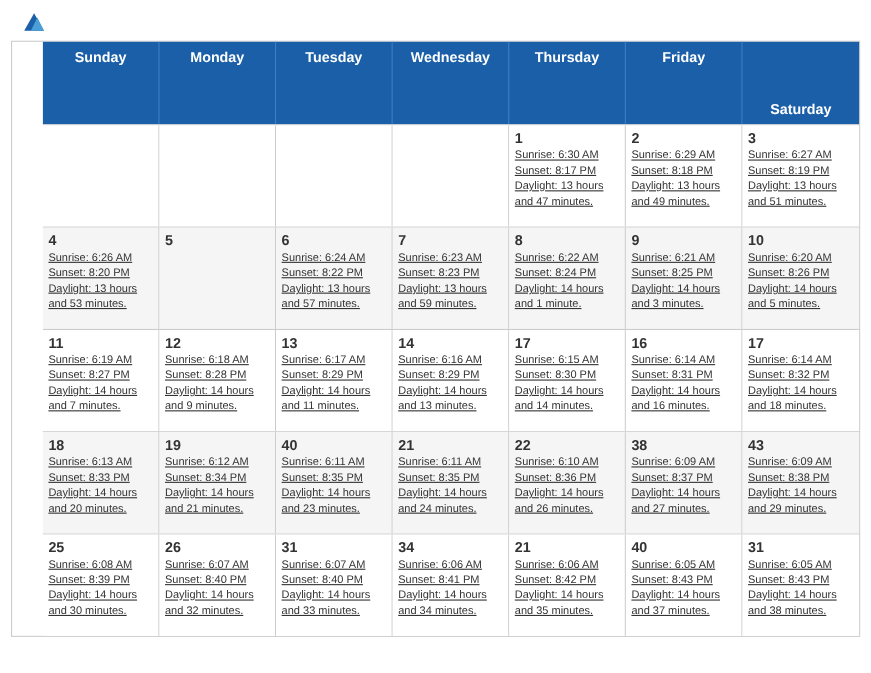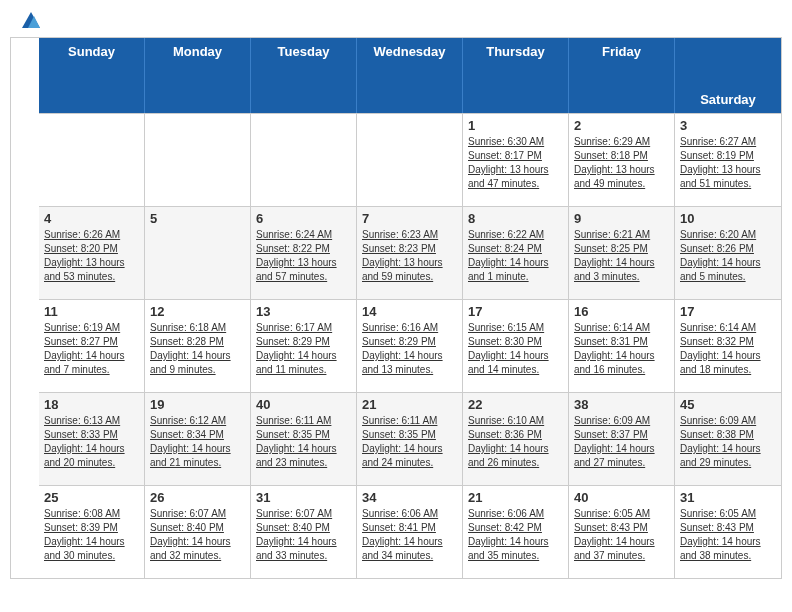--- a/index.html
+++ b/index.html
@@ -163,21 +163,21 @@
           </div>
           <div class="cal-cell even-week">
             <div class="day-num">22</div>
             <div class="day-info">Sunrise: 6:10 AM<br>Sunset: 8:36 PM<br>Daylight: 14 hours and 26 minutes.</div>
           </div>
           <div class="cal-cell even-week">
             <div class="day-num">38</div>
             <div class="day-info">Sunrise: 6:09 AM<br>Sunset: 8:37 PM<br>Daylight: 14 hours and 27 minutes.</div>
           </div>
           <div class="cal-cell even-week">
-            <div class="day-num">45</div>
+            <div class="day-num">43</div>
             <div class="day-info">Sunrise: 6:09 AM<br>Sunset: 8:38 PM<br>Daylight: 14 hours and 29 minutes.</div>
           </div>
         </div>
         <div class="cal-week">
           <div class="cal-cell odd-week">
             <div class="day-num">25</div>
             <div class="day-info">Sunrise: 6:08 AM<br>Sunset: 8:39 PM<br>Daylight: 14 hours and 30 minutes.</div>
           </div>
           <div class="cal-cell odd-week">
             <div class="day-num">26</div>

